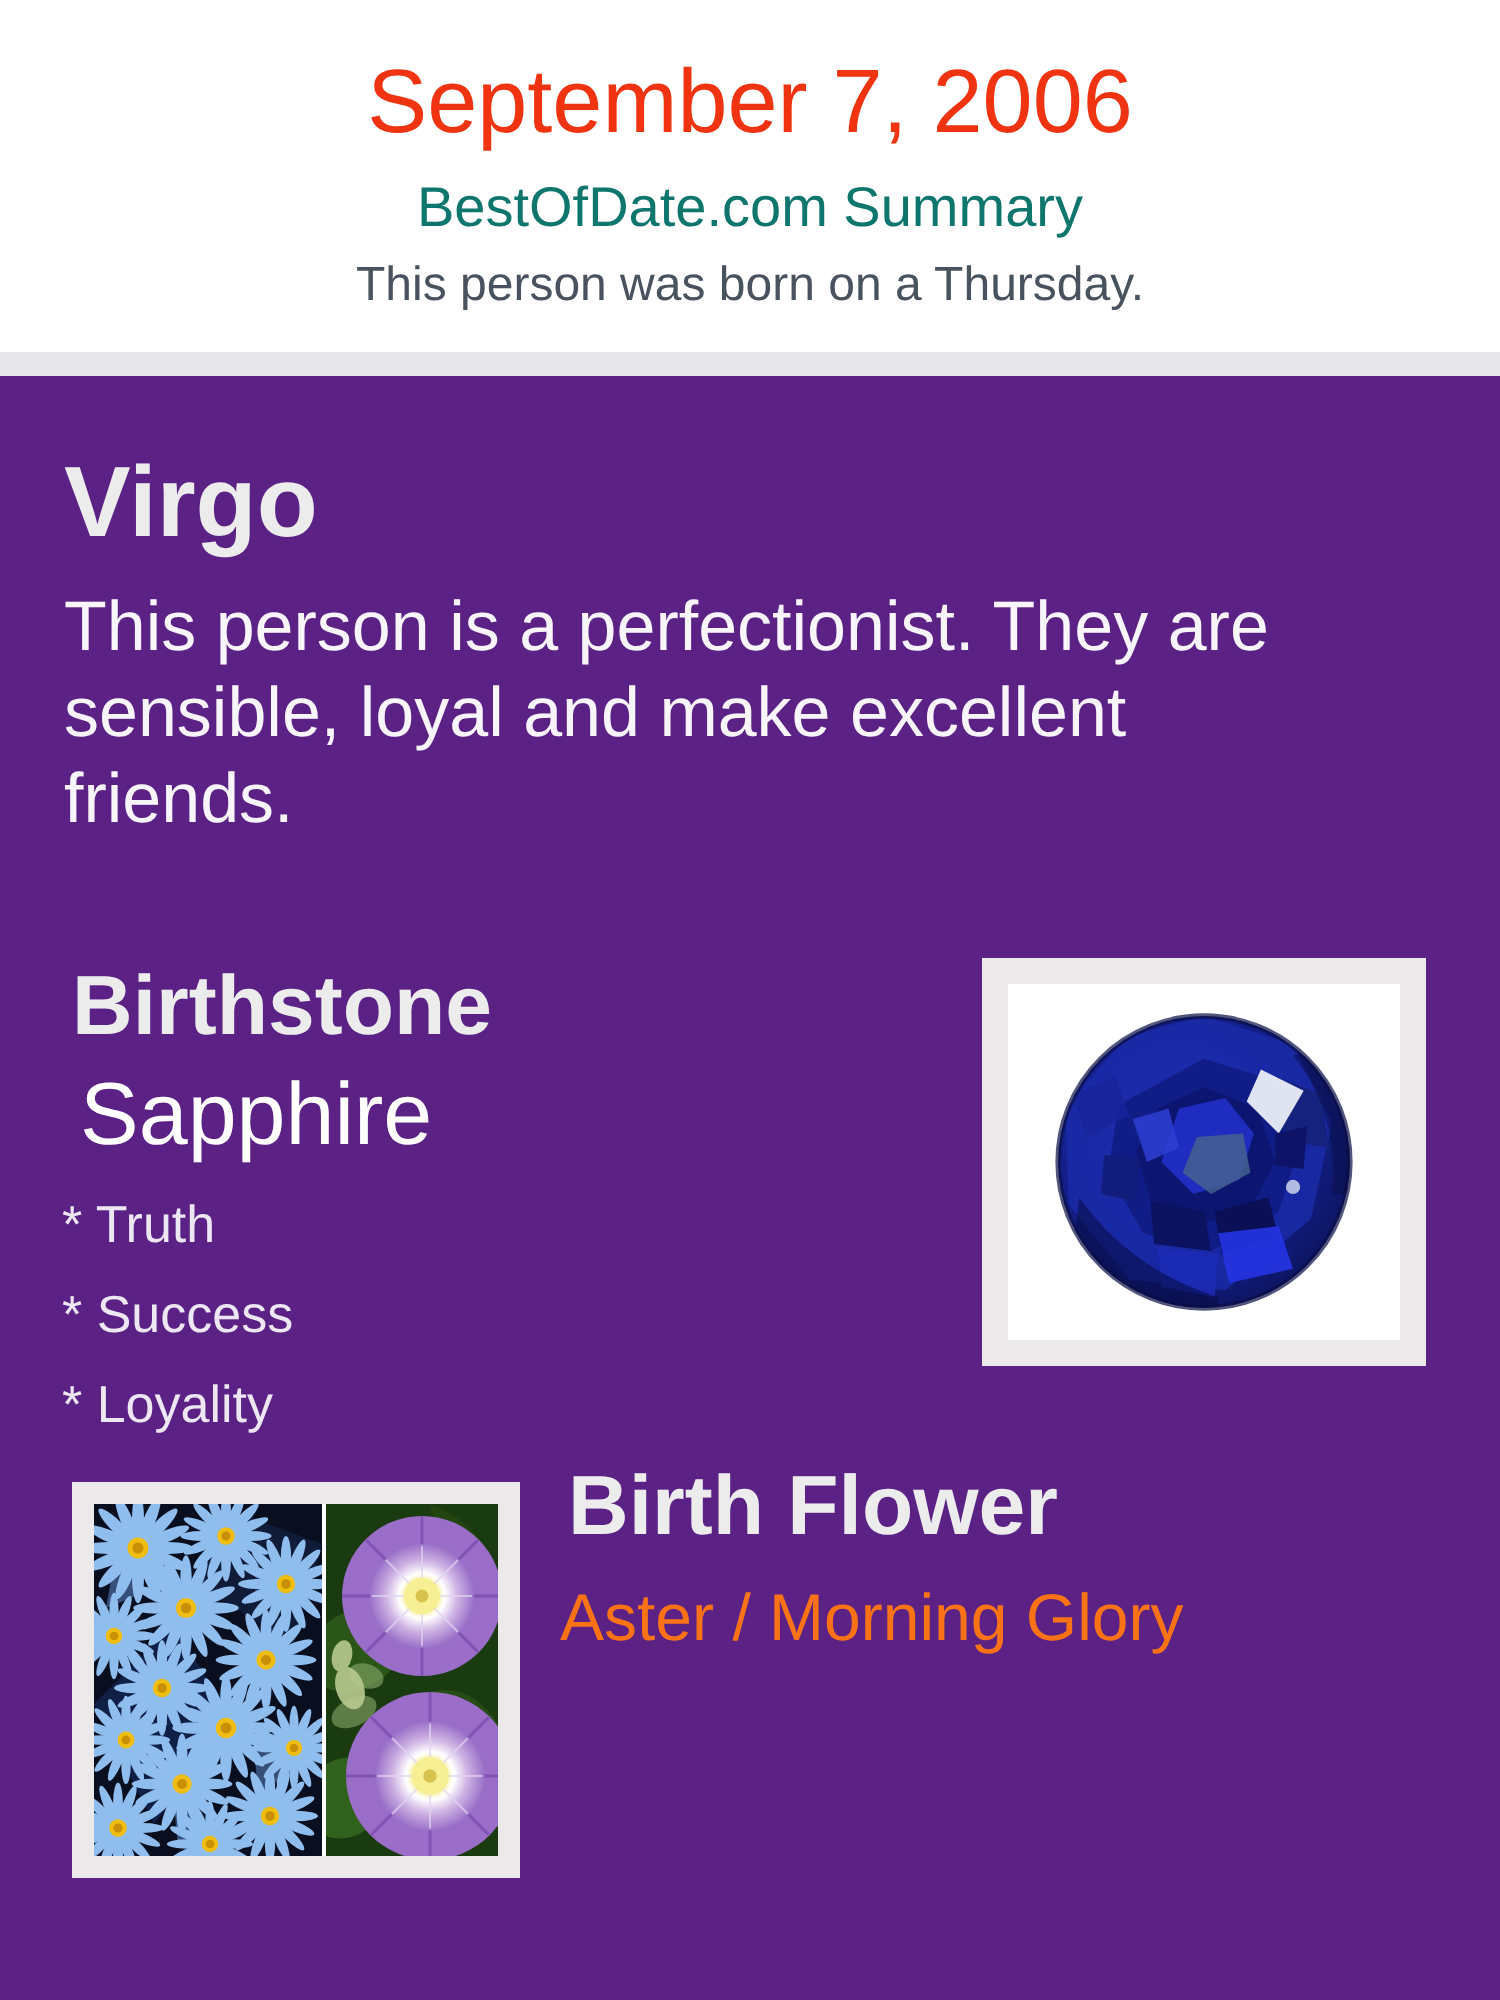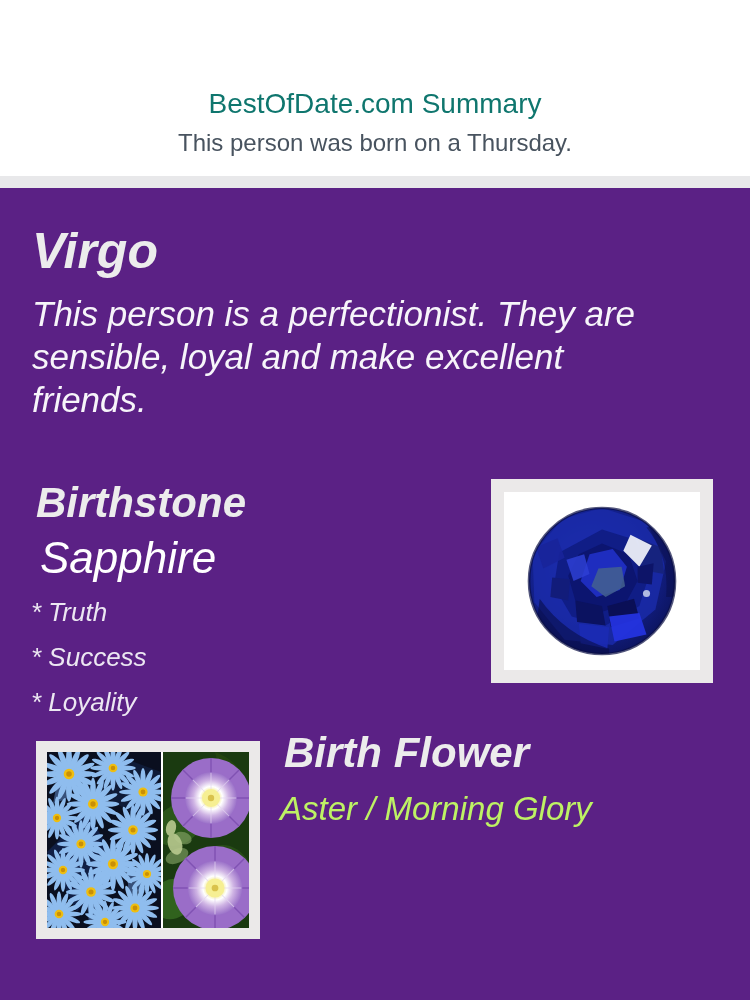--- a/index.html
+++ b/index.html
@@ -63,21 +63,20 @@
     background: #e8e8ea;
   }
 
   
   #body-panel {
     position: absolute;
     left: 0; top: 188px;
     width: 746px;
     height: 812px;
     background: #5b2185;
-    font-style: italic;
   }
 
   
   #zodiac-name {
     position: absolute;
     left: 32px; top: 34px;
     font-size: 50px;
     line-height: 58px;
     font-weight: bold;
     color: #ececec;
@@ -133,21 +132,21 @@
     font-weight: bold;
     color: #ececec;
     white-space: nowrap;
   }
   #flower-name {
     position: absolute;
     left: 280px; top: 600px;
     font-size: 33px;
     line-height: 42px;
     font-weight: 400;
-    color: #bef264;
+    color: #f97316;
     white-space: nowrap;
   }
   #flower-traits {
     position: absolute;
     left: 281px; top: 668px;
     width: 300px;
   }
   #flower-traits .trait {
     font-size: 26px;
     line-height: 45px;
@@ -188,20 +187,21 @@
   #aster-half { width: 57%; background: #0b1020; }
   #glory-half { width: 43%; background: #1d3a12; }
   .flower-gap {
     width: 2px; height: 100%; background: #ffffff;
   }
 </style>
 </head>
 <body>
 
 <div id="header">
+  <div id="date-title">September 7, 2006</div>
   <div id="site-summary">BestOfDate.com Summary</div>
   <div id="weekday-line">This person was born on a Thursday.</div>
 </div>
 <div id="header-divider"></div>
 
 <div id="body-panel">
 
   <div id="zodiac-name">Virgo</div>
   <div id="birthstone-heading">Birthstone</div>
 

